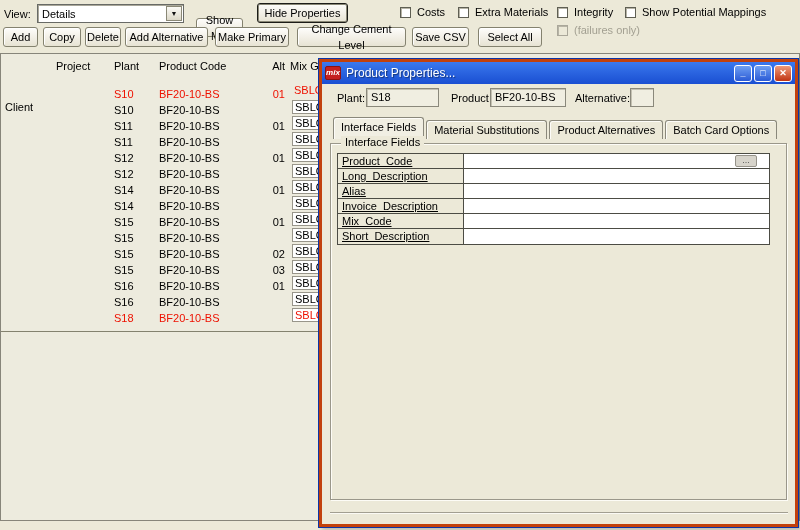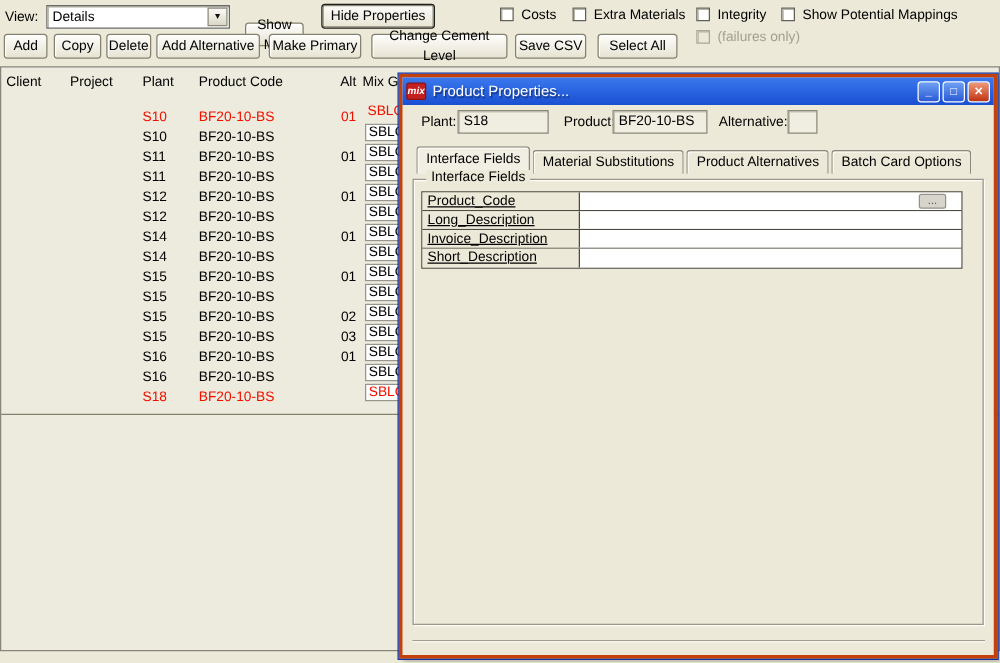--- a/index.html
+++ b/index.html
@@ -53,21 +53,21 @@
   #btn-csv    { left:412px; width:57px; }  #btn-selall { left:478px; width:64px; }
 
   
   .panel {
     position:absolute; left:0; top:53px; width:800px; height:468px;
     border:1px solid #87857a; background:#edebde;
   }
   .ghead { position:absolute; left:4px; top:6px; display:flex; }
   .gbody { position:absolute; left:4px; top:30px; }
   .grid-row { display:flex; height:16px; align-items:flex-end; }
-  .c-client  { width:51px; }  .c-project { width:58px; }
+  .c-client  { width:51px;margin-top:41px; }  .c-project { width:58px; }
   .c-plant   { width:45px; }  .c-product { width:102px; }
   .c-alt     { width:26px; text-align:right; padding-right:2px; }
   .c-mix     { margin-left:5px; }
   .mix-cell  { display:inline-block; width:38px; height:14px; line-height:13px;
                padding-left:2px; overflow:hidden; white-space:nowrap; }
   .mix-cell.boxed { background:#fff; border:1px solid #98958a; }
   .grid-row.red span, .grid-row.red .mix-cell { color:#ee1100; }
   .end-line { position:absolute; left:0; top:277px; width:100%; border-top:1px solid #84826f; }
 
   
@@ -352,26 +352,34 @@
     <div class="fv">
             <div class="ellipsis">...</div>
           </div>
   </div>
 
   <div class="frow">
     <div class="fl">Long_Description</div>
     <div class="fv"></div>
   </div>
 
+  <div class="frow">
+    <div class="fl">Alias</div>
+    <div class="fv"></div>
+  </div>
 
   <div class="frow">
     <div class="fl">Invoice_Description</div>
     <div class="fv"></div>
   </div>
 
+  <div class="frow">
+    <div class="fl">Mix_Code</div>
+    <div class="fv"></div>
+  </div>
 
 
   <div class="frow">
     <div class="fl">Short_Description</div>
     <div class="fv"></div>
   </div>
 </div>
   </div>
 
   <div class="groove"></div>

